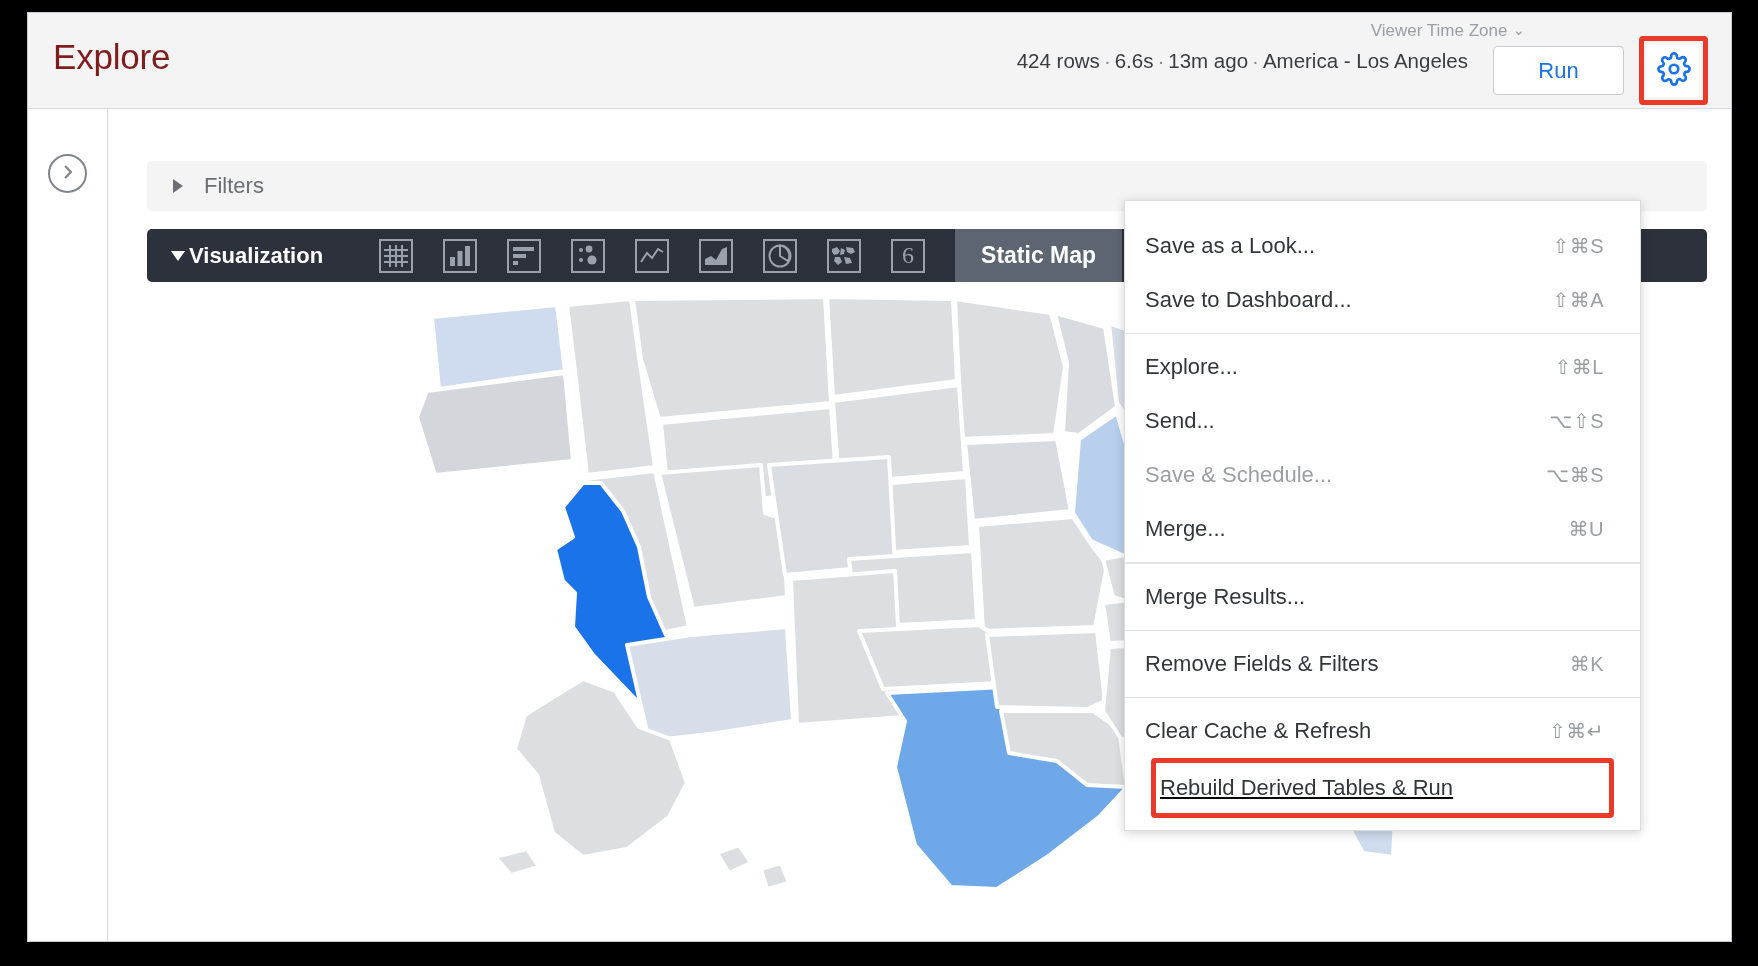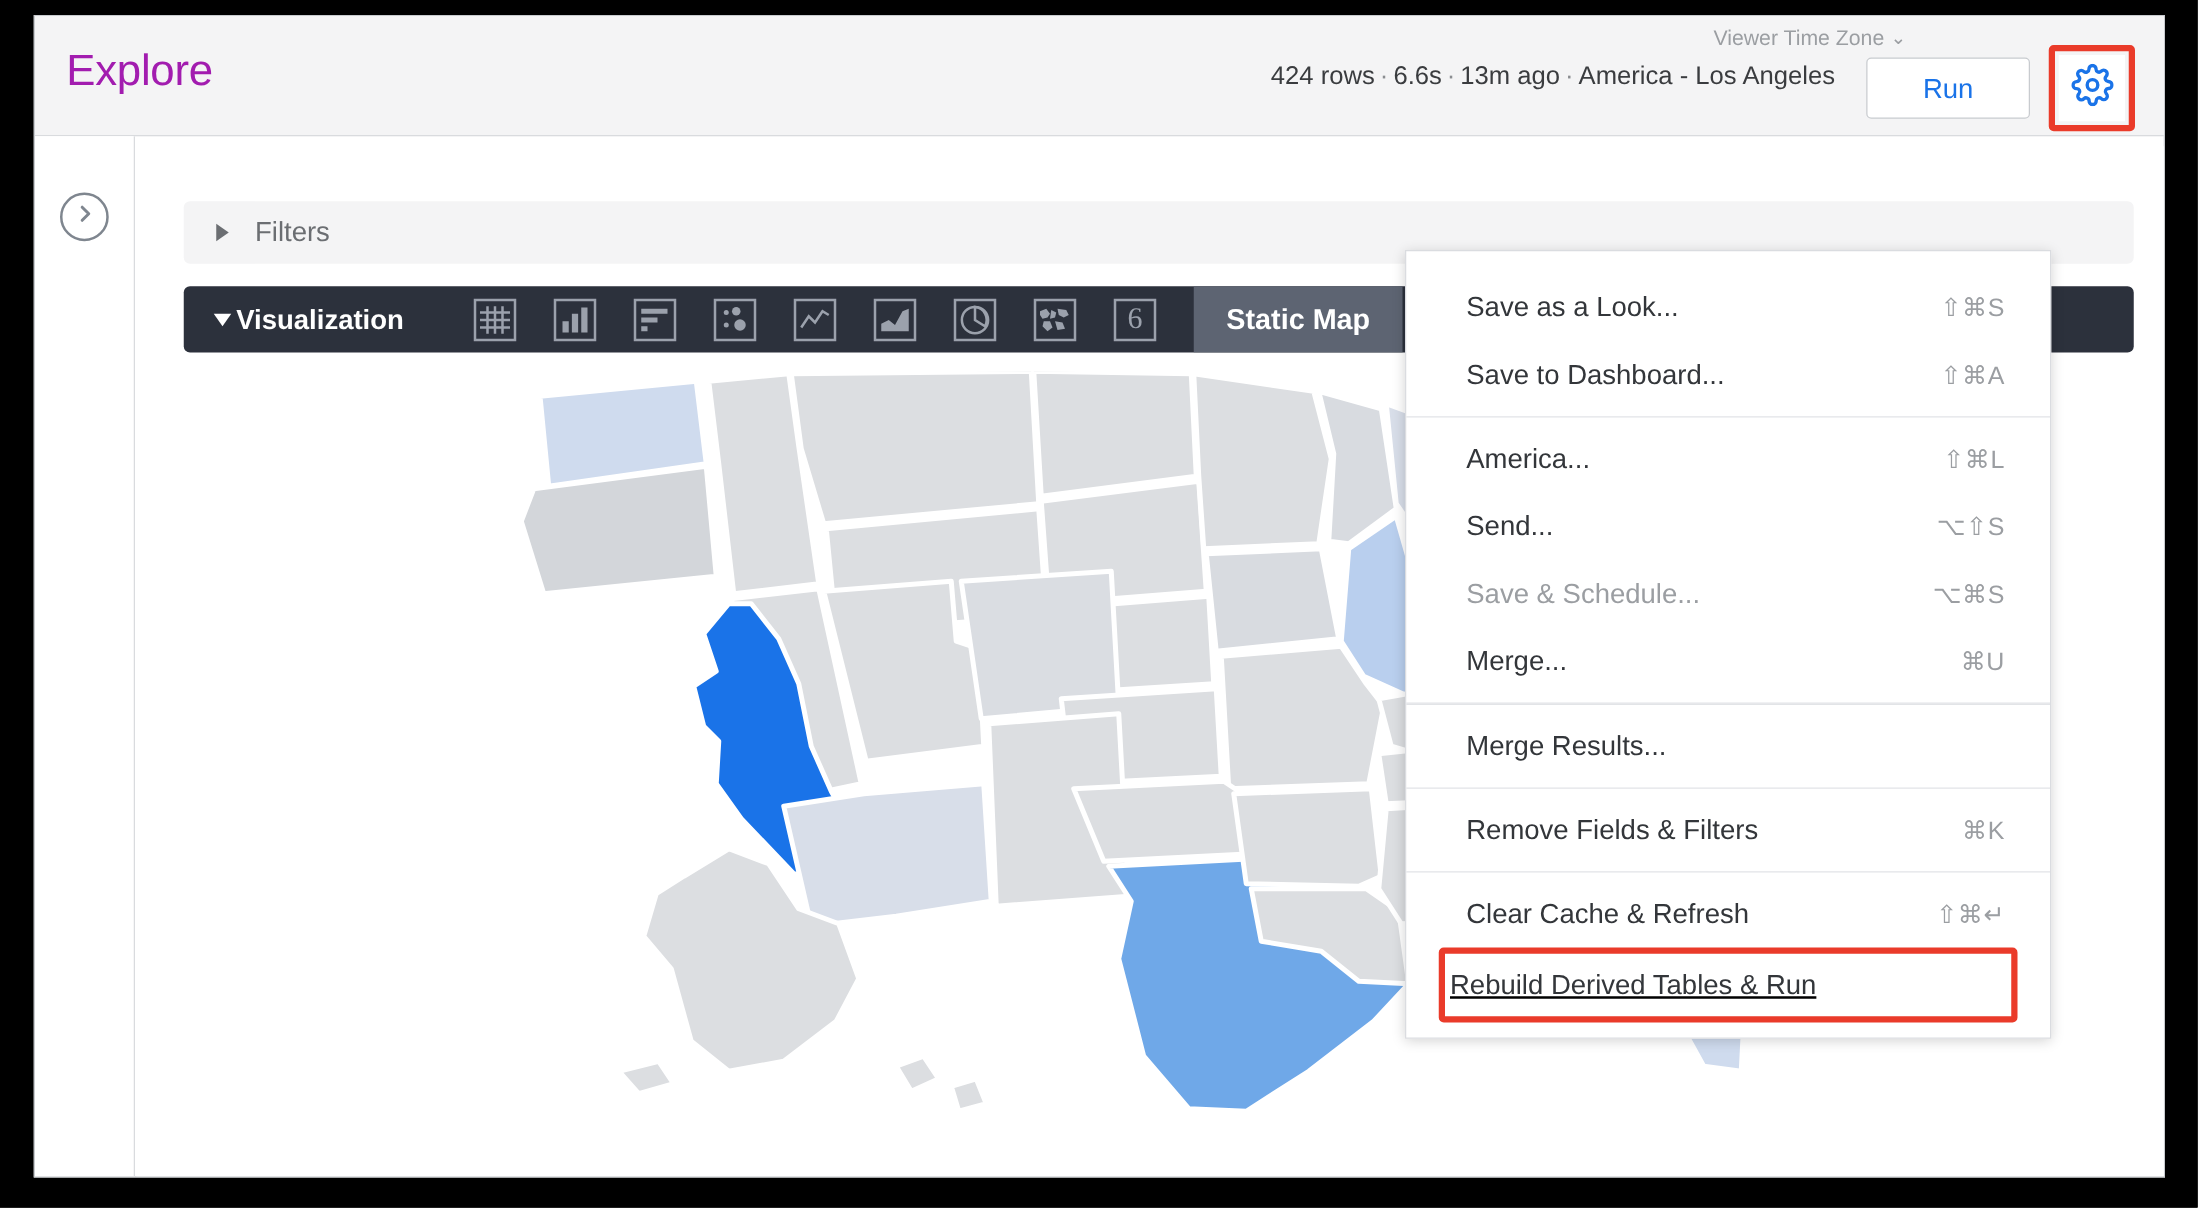--- a/index.html
+++ b/index.html
@@ -31,21 +31,21 @@
     position: absolute;
     left: 0; top: 0;
     width: 1705px; height: 96px;
     background: #f4f4f5;
     border-bottom: 1px solid #d9dbde;
   }
   #page-title {
     position: absolute;
     left: 25px; top: 24px;
     font-size: 35px;
-    color: #a21caf;
+    color: #7f1d1d;
     letter-spacing: -0.2px;
   }
   #status-area {
     position: absolute;
     left: 740px; top: 36px;
     width: 700px;
     text-align: right;
     font-size: 20.5px;
     color: #3a3c3f;
     white-space: nowrap;
@@ -228,21 +228,21 @@
   .menu-sep {
     height: 1px;
     background: #e2e4e7;
     margin: 0;
   }
   .menu-item {
     height: 54px;
     display: flex;
     align-items: center;
     justify-content: space-between;
-    padding: 0 36px 0 48px;
+    padding: 0 36px 0 20px;
     cursor: pointer;
     position: relative;
   }
   .menu-item .mlabel {
     font-size: 22px;
     color: #33363a;
     white-space: nowrap;
   }
   .menu-item.disabled .mlabel { color: #9b9ea2; }
   .menu-item .mkeys {
@@ -513,21 +513,21 @@
         <div class="menu-item">
           <span class="mlabel">Save to Dashboard...</span>
           <span class="mkeys">⇧⌘A</span>
         </div>
       </div>
 
       <div class="menu-sep"></div>
 
       <div class="menu-group">
         <div class="menu-item">
-          <span class="mlabel">America...</span>
+          <span class="mlabel">Explore...</span>
           <span class="mkeys">⇧⌘L</span>
         </div>
         <div class="menu-item">
           <span class="mlabel">Send...</span>
           <span class="mkeys">⌥⇧S</span>
         </div>
         <div class="menu-item disabled">
           <span class="mlabel">Save &amp; Schedule...</span>
           <span class="mkeys">⌥⌘S</span>
         </div>

